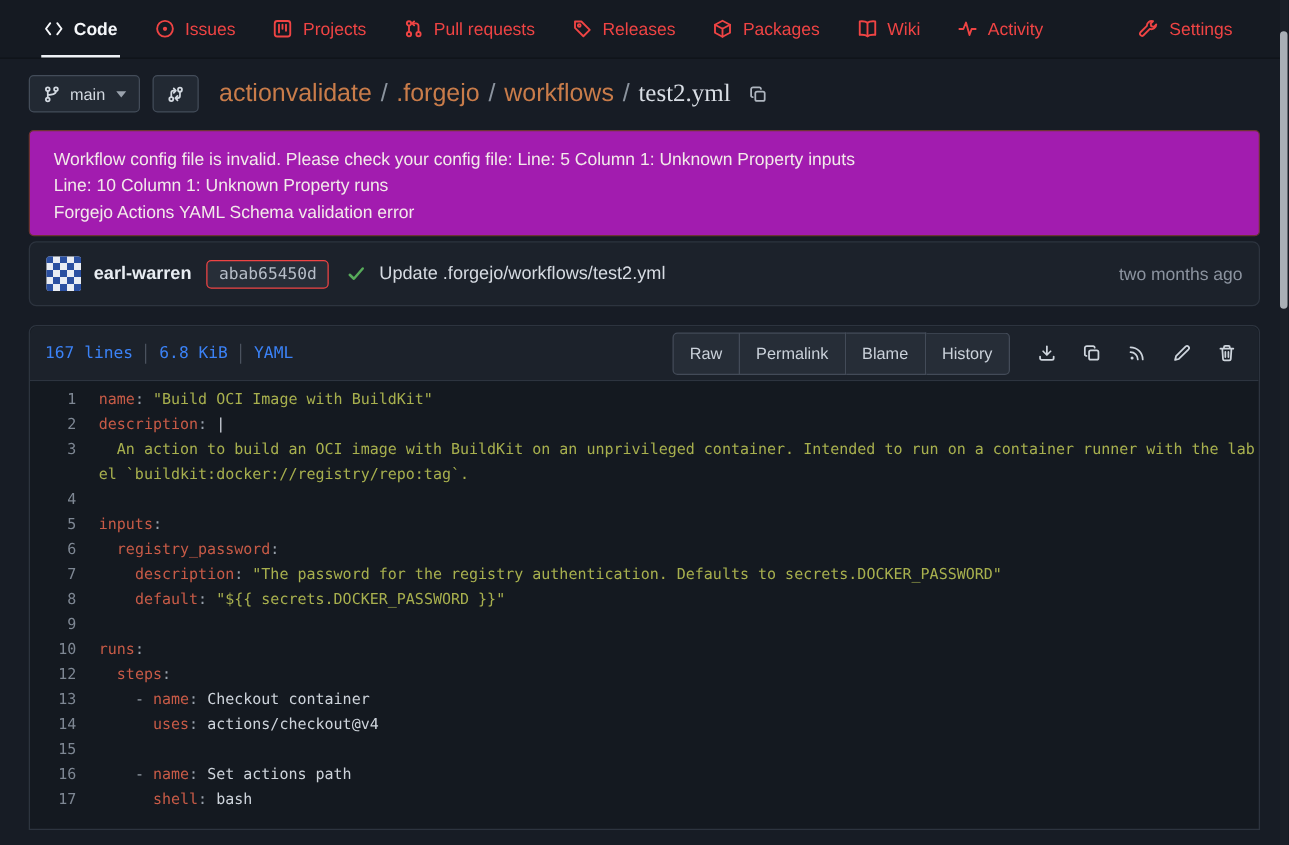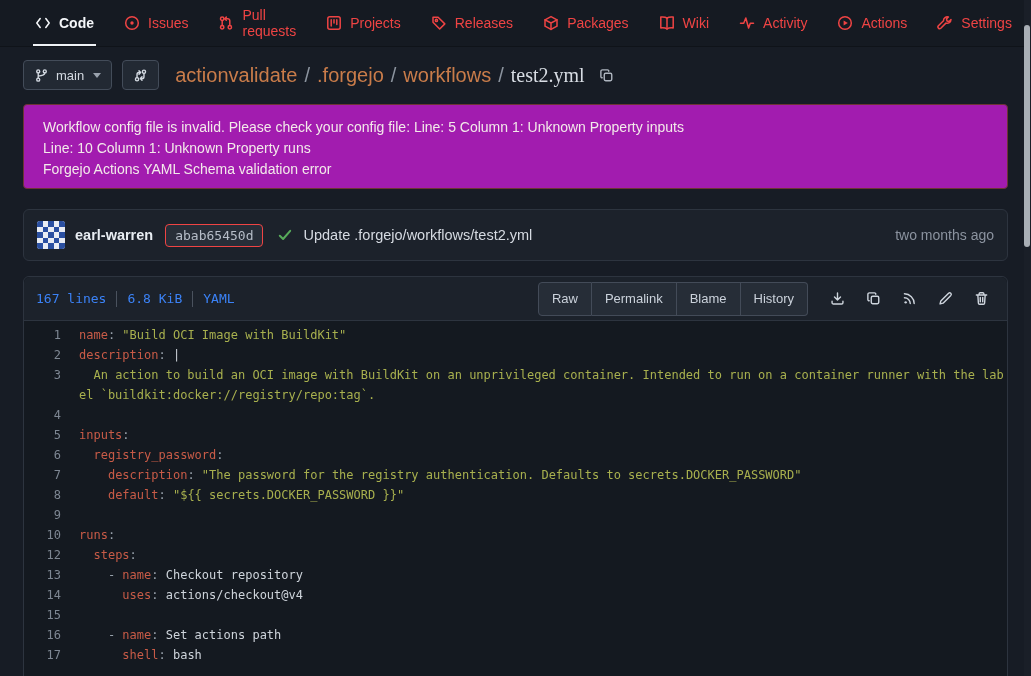--- a/index.html
+++ b/index.html
@@ -51,21 +51,21 @@
   .copy-path svg { width:15px; height:15px; }
 
   
   .alert {
     margin:0 23px; background:#a21caf; border:1px solid #6d3434; border-radius:4px;
     padding:12px 19px; color:#f3eaea; font-size:14px; line-height:21px; height:85px;
   }
 
   
   .commit-box {
-    margin:20px 23px 0; height:52px; background:#1c222b;
+    margin:4px 23px 0; height:52px; background:#1c222b;
     border:1px solid #2d343f; border-radius:6px;
     display:flex; align-items:center; padding:0 13px; gap:10px; font-size:14.5px;
   }
   .avatar { width:28px; height:28px; border-radius:3px; overflow:hidden; flex:none; cursor:pointer; }
   .commit-author { font-weight:bold; color:#e8edf2; cursor:pointer; }
   .hash-badge {
     font-family:"DejaVu Sans Mono",monospace; font-size:13px; color:#b6bdc8;
     background:#272e38; border:1px solid #ef4444; border-radius:4px;
     padding:3px 9px; cursor:pointer; margin-left:2px;
   }
@@ -133,41 +133,41 @@
         <svg viewBox="0 0 16 16">
           <circle cx="8" cy="8" r="6.3" fill="none" stroke="currentColor" stroke-width="1.5"></circle>
           <circle cx="8" cy="8" r="1.7" fill="currentColor"></circle>
         </svg>
       </span>
       <span>Issues</span>
     </div>
     <div class="nav-item">
       <span class="icon">
         <svg viewBox="0 0 16 16" fill="none" stroke="currentColor" stroke-width="1.5" stroke-linecap="round" stroke-linejoin="round">
+          <rect x="1.8" y="1.8" width="12.4" height="12.4" rx="2"></rect>
+          <path d="M5.2 4.8v6.2M8 4.8v3.2M10.8 4.8v4.8"></path>
+        </svg>
+      </span>
+      <span>Projects</span>
+    </div>
+    <div class="nav-item">
+      <span class="icon">
+        <svg viewBox="0 0 16 16" fill="none" stroke="currentColor" stroke-width="1.5" stroke-linecap="round" stroke-linejoin="round">
           <circle cx="4.2" cy="3.7" r="1.7"></circle>
           <circle cx="4.2" cy="12.3" r="1.7"></circle>
           <circle cx="11.8" cy="12.3" r="1.7"></circle>
           <path d="M4.2 5.6v4.9M7 3.7h2.8a2 2 0 0 1 2 2v4.8"></path>
           <path d="M8.3 2.1 6.7 3.7l1.6 1.6"></path>
         </svg>
       </span>
       <span>Pull requests</span>
     </div>
     <div class="nav-item">
       <span class="icon">
         <svg viewBox="0 0 16 16" fill="none" stroke="currentColor" stroke-width="1.5" stroke-linecap="round" stroke-linejoin="round">
-          <rect x="1.8" y="1.8" width="12.4" height="12.4" rx="2"></rect>
-          <path d="M5.2 4.8v6.2M8 4.8v3.2M10.8 4.8v4.8"></path>
-        </svg>
-      </span>
-      <span>Projects</span>
-    </div>
-    <div class="nav-item">
-      <span class="icon">
-        <svg viewBox="0 0 16 16" fill="none" stroke="currentColor" stroke-width="1.5" stroke-linecap="round" stroke-linejoin="round">
           <path d="M2 7.3V2.2h5.1l6.7 6.7-5.1 5.1L2 7.3Z"></path>
           <circle cx="5.4" cy="5.4" r="1.1"></circle>
         </svg>
       </span>
       <span>Releases</span>
     </div>
     <div class="nav-item">
       <span class="icon">
         <svg viewBox="0 0 16 16" fill="none" stroke="currentColor" stroke-width="1.5" stroke-linecap="round" stroke-linejoin="round">
           <path d="M8 1.6 14 4.8v6.4L8 14.4 2 11.2V4.8L8 1.6Z"></path>
@@ -185,29 +185,20 @@
       </span>
       <span>Wiki</span>
     </div>
     <div class="nav-item">
       <span class="icon">
         <svg viewBox="0 0 16 16" fill="none" stroke="currentColor" stroke-width="1.5" stroke-linecap="round" stroke-linejoin="round">
           <path d="M1.5 8.2h3.2L6.8 3l2.8 10 1.7-4.8h3.2"></path>
         </svg>
       </span>
       <span>Activity</span>
-    </div>
-    <div class="nav-item">
-      <span class="icon">
-        <svg viewBox="0 0 16 16" fill="none" stroke="currentColor" stroke-width="1.5" stroke-linecap="round" stroke-linejoin="round">
-          <circle cx="8" cy="8" r="6.3"></circle>
-          <path d="M6.6 5.5v5L10.8 8Z" fill="currentColor" stroke="none"></path>
-        </svg>
-      </span>
-      <span>Actions</span>
     </div>
     <div class="nav-item nav-spacer">
       <span class="icon">
         <svg viewBox="0 0 16 16" fill="none" stroke="currentColor" stroke-width="1.5" stroke-linecap="round" stroke-linejoin="round">
           <path d="M14 4.6a3.8 3.8 0 0 1-5.1 3.5l-5.1 5.1a1.7 1.7 0 0 1-2.4-2.4l5.1-5.1A3.8 3.8 0 0 1 11.4 2L9.5 3.9l.5 2.1 2.1.5L14 4.6Z"></path>
         </svg>
       </span>
       <span>Settings</span>
     </div>
   </nav>
@@ -375,21 +366,21 @@
       <div class="code-row">
         <span class="ln">10</span>
         <span class="cl"><span class="k">runs</span><span class="p">:</span></span>
       </div>
       <div class="code-row">
         <span class="ln">12</span>
         <span class="cl"><span class="k">  steps</span><span class="p">:</span></span>
       </div>
       <div class="code-row">
         <span class="ln">13</span>
-        <span class="cl"><span class="p">    - </span><span class="k">name</span><span class="p">: </span><span class="v">Checkout repository</span></span>
+        <span class="cl"><span class="p">    - </span><span class="k">name</span><span class="p">: </span><span class="v">Checkout container</span></span>
       </div>
       <div class="code-row">
         <span class="ln">14</span>
         <span class="cl"><span class="k">      uses</span><span class="p">: </span><span class="v">actions/checkout@v4</span></span>
       </div>
       <div class="code-row">
         <span class="ln">15</span>
         <span class="cl"></span>
       </div>
       <div class="code-row">

